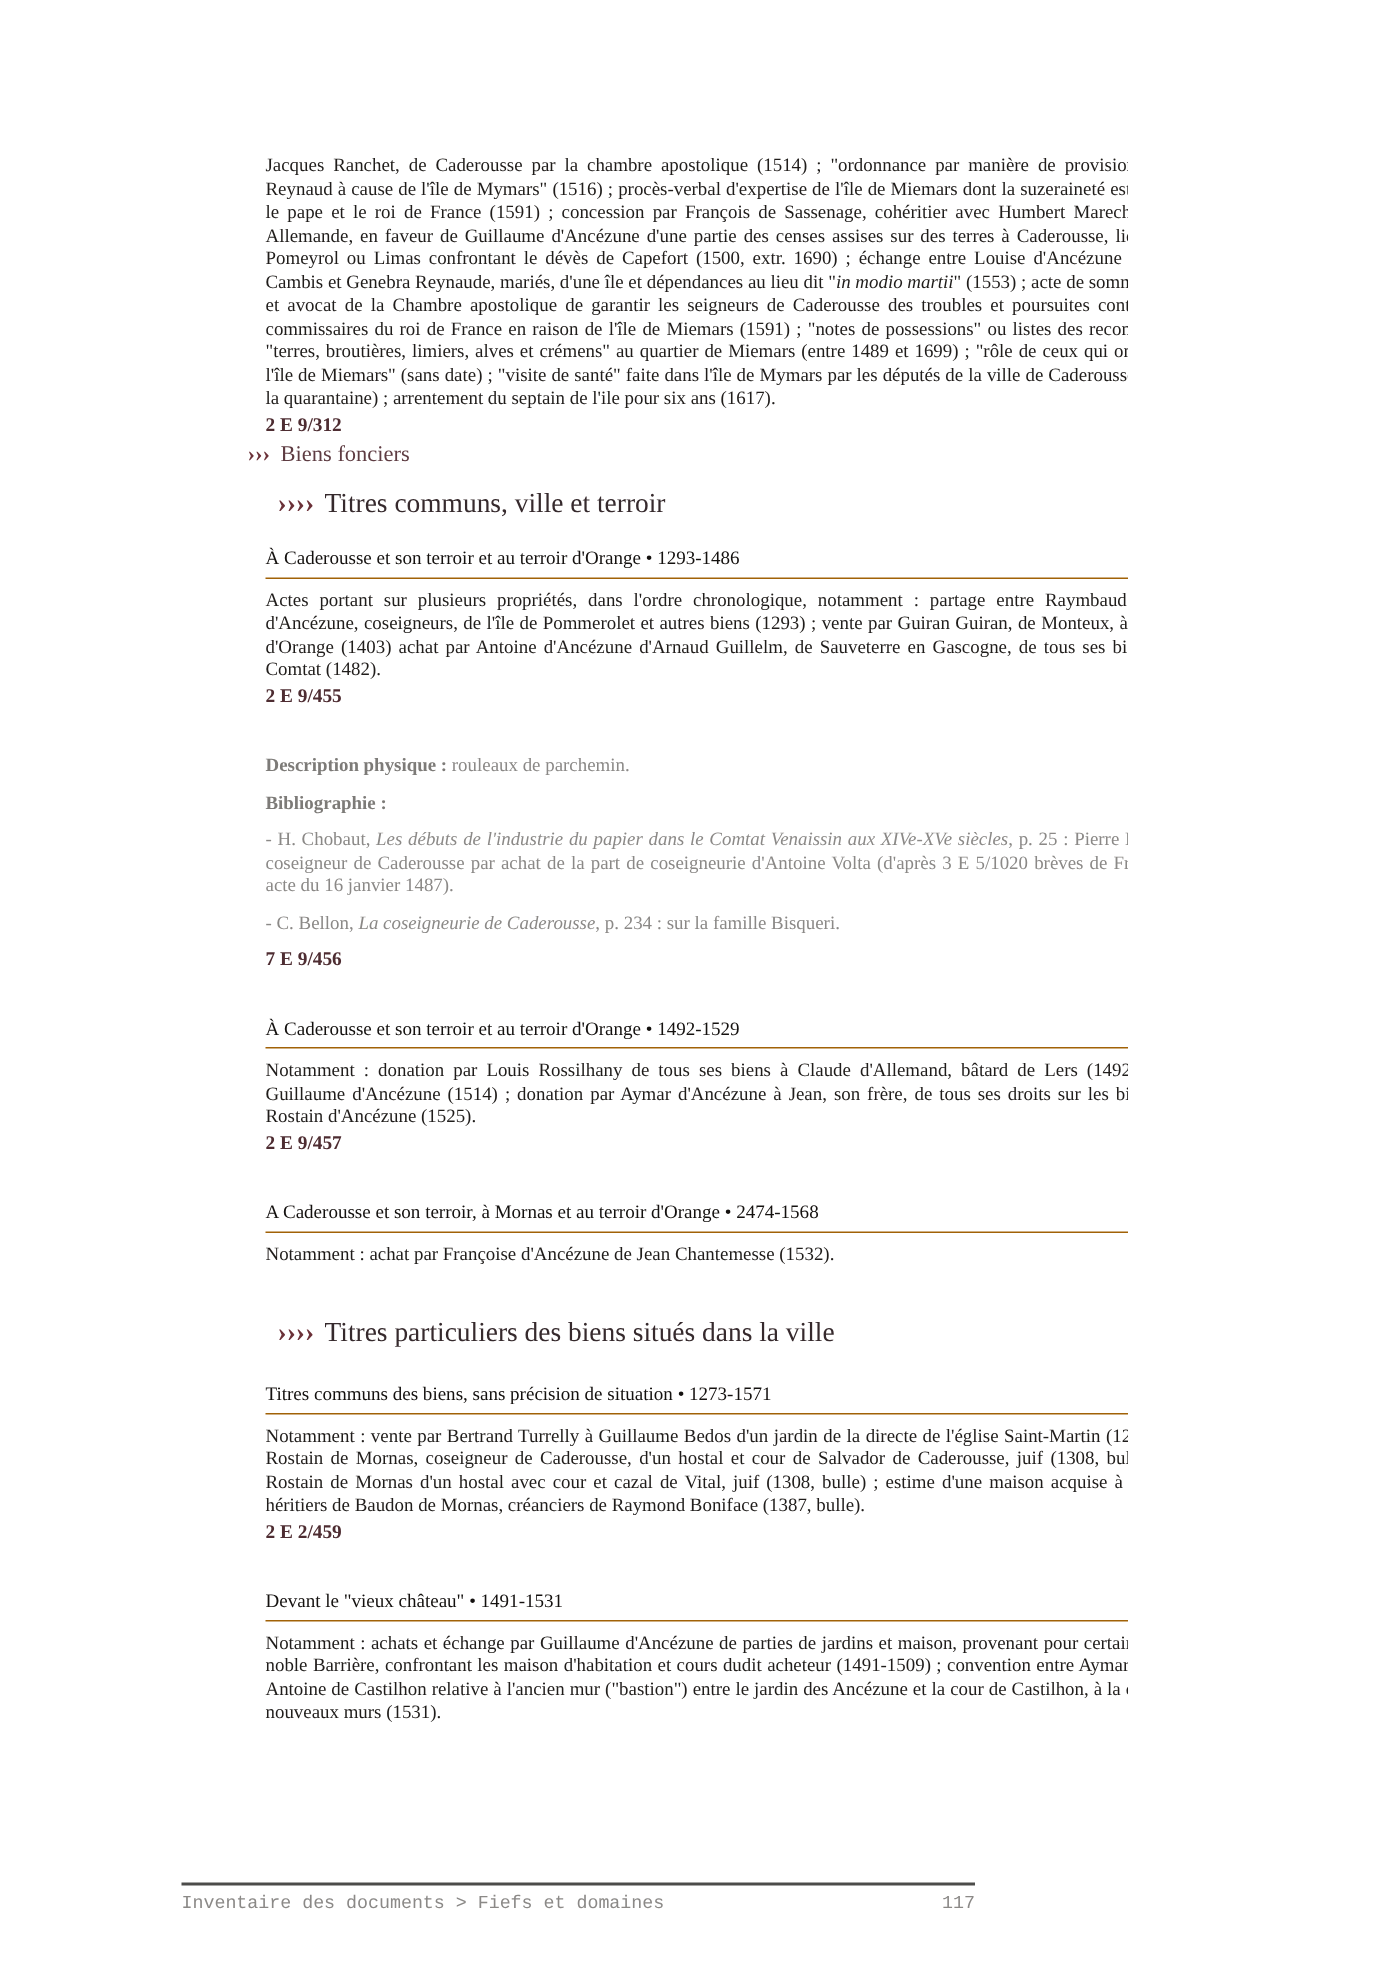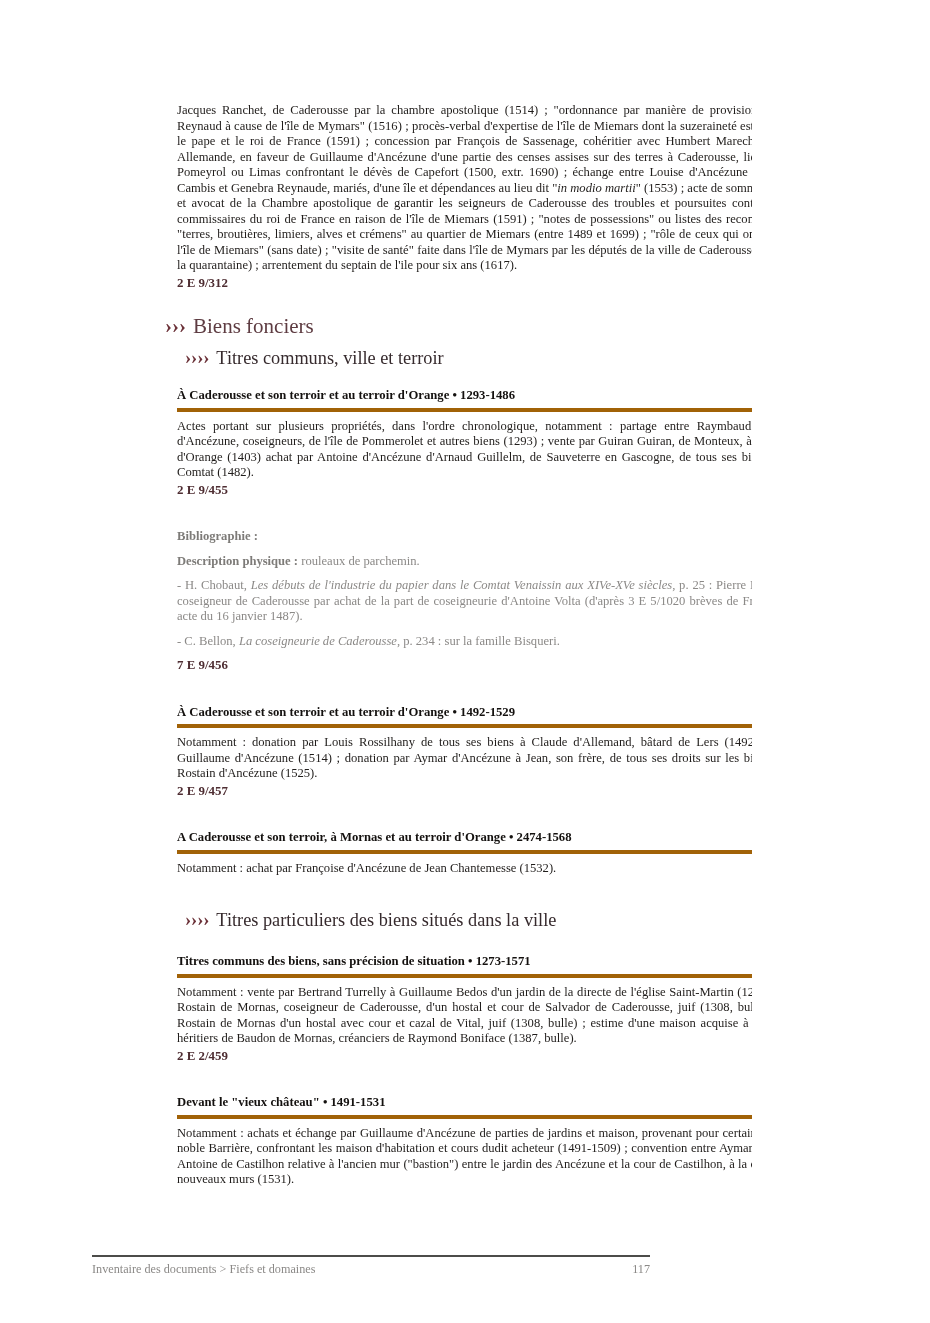--- a/index.html
+++ b/index.html
@@ -9,39 +9,39 @@
     background:#ffffff;
     font-family:"Liberation Serif", serif;
     color:#1f1d1b;
     overflow:hidden;
   }
   .content { position:absolute; left:165px; top:103px; width:663px; }
   p { margin:0; }
   .body-text { font-size:12.6px; line-height:15.5px; text-align:justify; color:#201d1b; }
   .indent { margin-left:12px; }
   .cote { font-size:12.9px; font-weight:bold; color:#4e2d32; line-height:15.5px; margin-top:2px; }
-  .h3 { margin-top:23px; font-size:21px; line-height:24px; color:#5e3c42; }
+  .h3 { font-size:15px; line-height:24px; color:#5e3c42; }
   .h4 { margin-top:9px; margin-left:20px; font-size:18.3px; line-height:23px; color:#362a2d; }
   .chev { color:#6b3138; font-weight:bold; margin-right:7px; letter-spacing:0px; }
   .sub-intro { margin-left:20px; margin-top:3px; }
   .entry { margin-left:12px; margin-top:31px; }
   .entry.first { margin-top:18px; }
   .entry-title {
-    font-size:12.7px; font-weight:bold; line-height:15.5px; color:#14110f;
-    border-bottom:4px solid #a16207; padding-bottom:4px; margin-bottom:7px;
+    font-size:12.7px; font-weight:normal; line-height:15.5px; color:#14110f;
+    border-bottom:1px solid #a16207; padding-bottom:4px; margin-bottom:7px;
     text-align:left;
   }
   .note { font-size:12.6px; line-height:15.5px; color:#8b8987; margin-top:9px; }
   .note.just { text-align:justify; }
   .glabel { font-weight:bold; color:#7d7b78; }
   .footer {
-    position:absolute; left:92px; right:102px; bottom:46px;
+    position:absolute; left:121px; right:102px; bottom:46px;
     border-top:2px solid #4c4c4a; padding-top:5px;
     display:flex; justify-content:space-between;
-    font-size:12.2px; color:#8b8987; line-height:15px;
+    font-size:12.2px; color:#8b8987; line-height:15px;font-family:Liberation Mono, monospace;
   }
 </style>
 </head>
 <body>
 
 <div class="page">
   <div class="content">
 
     <section>
       <p class="body-text indent"><span>Jacques Ranchet, de Caderousse par la chambre apostolique (1514) ; "ordonnance par manière de provision contre Alain Reynaud à cause de l'île de Mymars" (1516) ; procès-verbal d'expertise de l'île de Miemars dont la suzeraineté est disputée entre le pape et le roi de France (1591) ; concession par François de Sassenage, cohéritier avec Humbert Marechal de Philippe Allemande, en faveur de Guillaume d'Ancézune d'une partie des censes assises sur des terres à Caderousse, lieux dits "l'île", Pomeyrol ou Limas confrontant le dévès de Capefort (1500, extr. 1690) ; échange entre Louise d'Ancézune et François de Cambis et Genebra Reynaude, mariés, d'une île et dépendances au lieu dit "</span><i>in modio martii</i><span>" (1553) ; acte de sommation aux juge et avocat de la Chambre apostolique de garantir les seigneurs de Caderousse des troubles et poursuites contre eux par les commissaires du roi de France en raison de l'île de Miemars (1591) ; "notes de possessions" ou listes des reconnaissances des "terres, broutières, limiers, alves et crémens" au quartier de Miemars (entre 1489 et 1699) ; "rôle de ceux qui ont du bien dans l'île de Miemars" (sans date) ; "visite de santé" faite dans l'île de Mymars par les députés de la ville de Caderousse (1640) (après la quarantaine) ; arrentement du septain de l'ile pour six ans (1617).</span></p>
@@ -56,22 +56,22 @@
       <span class="chev">››››</span><span>Titres communs, ville et terroir</span>
     </div>
 
     <article class="entry first">
       <p class="entry-title">À Caderousse et son terroir et au terroir d'Orange • 1293-1486</p>
       <p class="body-text">Actes portant sur plusieurs propriétés, dans l'ordre chronologique, notamment : partage entre Raymbaud et Guillaume d'Ancézune, coseigneurs, de l'île de Pommerolet et autres biens (1293) ; vente par Guiran Guiran, de Monteux, à Pierre, évêque d'Orange (1403) achat par Antoine d'Ancézune d'Arnaud Guillelm, de Sauveterre en Gascogne, de tous ses biens sis dans le Comtat (1482).</p>
       <p class="cote">2 E 9/455</p>
     </article>
 
     <article class="entry">
+      <p class="note"><span class="glabel">Description physique :</span> <span>rouleaux de parchemin.</span></p>
       <p class="note glabel">Bibliographie :</p>
-      <p class="note"><span class="glabel">Description physique :</span> <span>rouleaux de parchemin.</span></p>
       <p class="note just"><span>- H. Chobaut, </span><i>Les débuts de l'industrie du papier dans le Comtat Venaissin aux XIVe-XVe siècles</i><span>, p. 25 : Pierre Bisqueri devint coseigneur de Caderousse par achat de la part de coseigneurie d'Antoine Volta (d'après 3 E 5/1020 brèves de François Morini, acte du 16 janvier 1487).</span></p>
       <p class="note"><span>- C. Bellon, </span><i>La coseigneurie de Caderousse</i><span>, p. 234 : sur la famille Bisqueri.</span></p>
       <p class="cote" style="margin-top:9px;">7 E 9/456</p>
     </article>
 
     <article class="entry">
       <p class="entry-title">À Caderousse et son terroir et au terroir d'Orange • 1492-1529</p>
       <p class="body-text">Notamment : donation par Louis Rossilhany de tous ses biens à Claude d'Allemand, bâtard de Lers (1492) et achat par Guillaume d'Ancézune (1514) ; donation par Aymar d'Ancézune à Jean, son frère, de tous ses droits sur les biens acquis par Rostain d'Ancézune (1525).</p>
       <p class="cote">2 E 9/457</p>
     </article>

